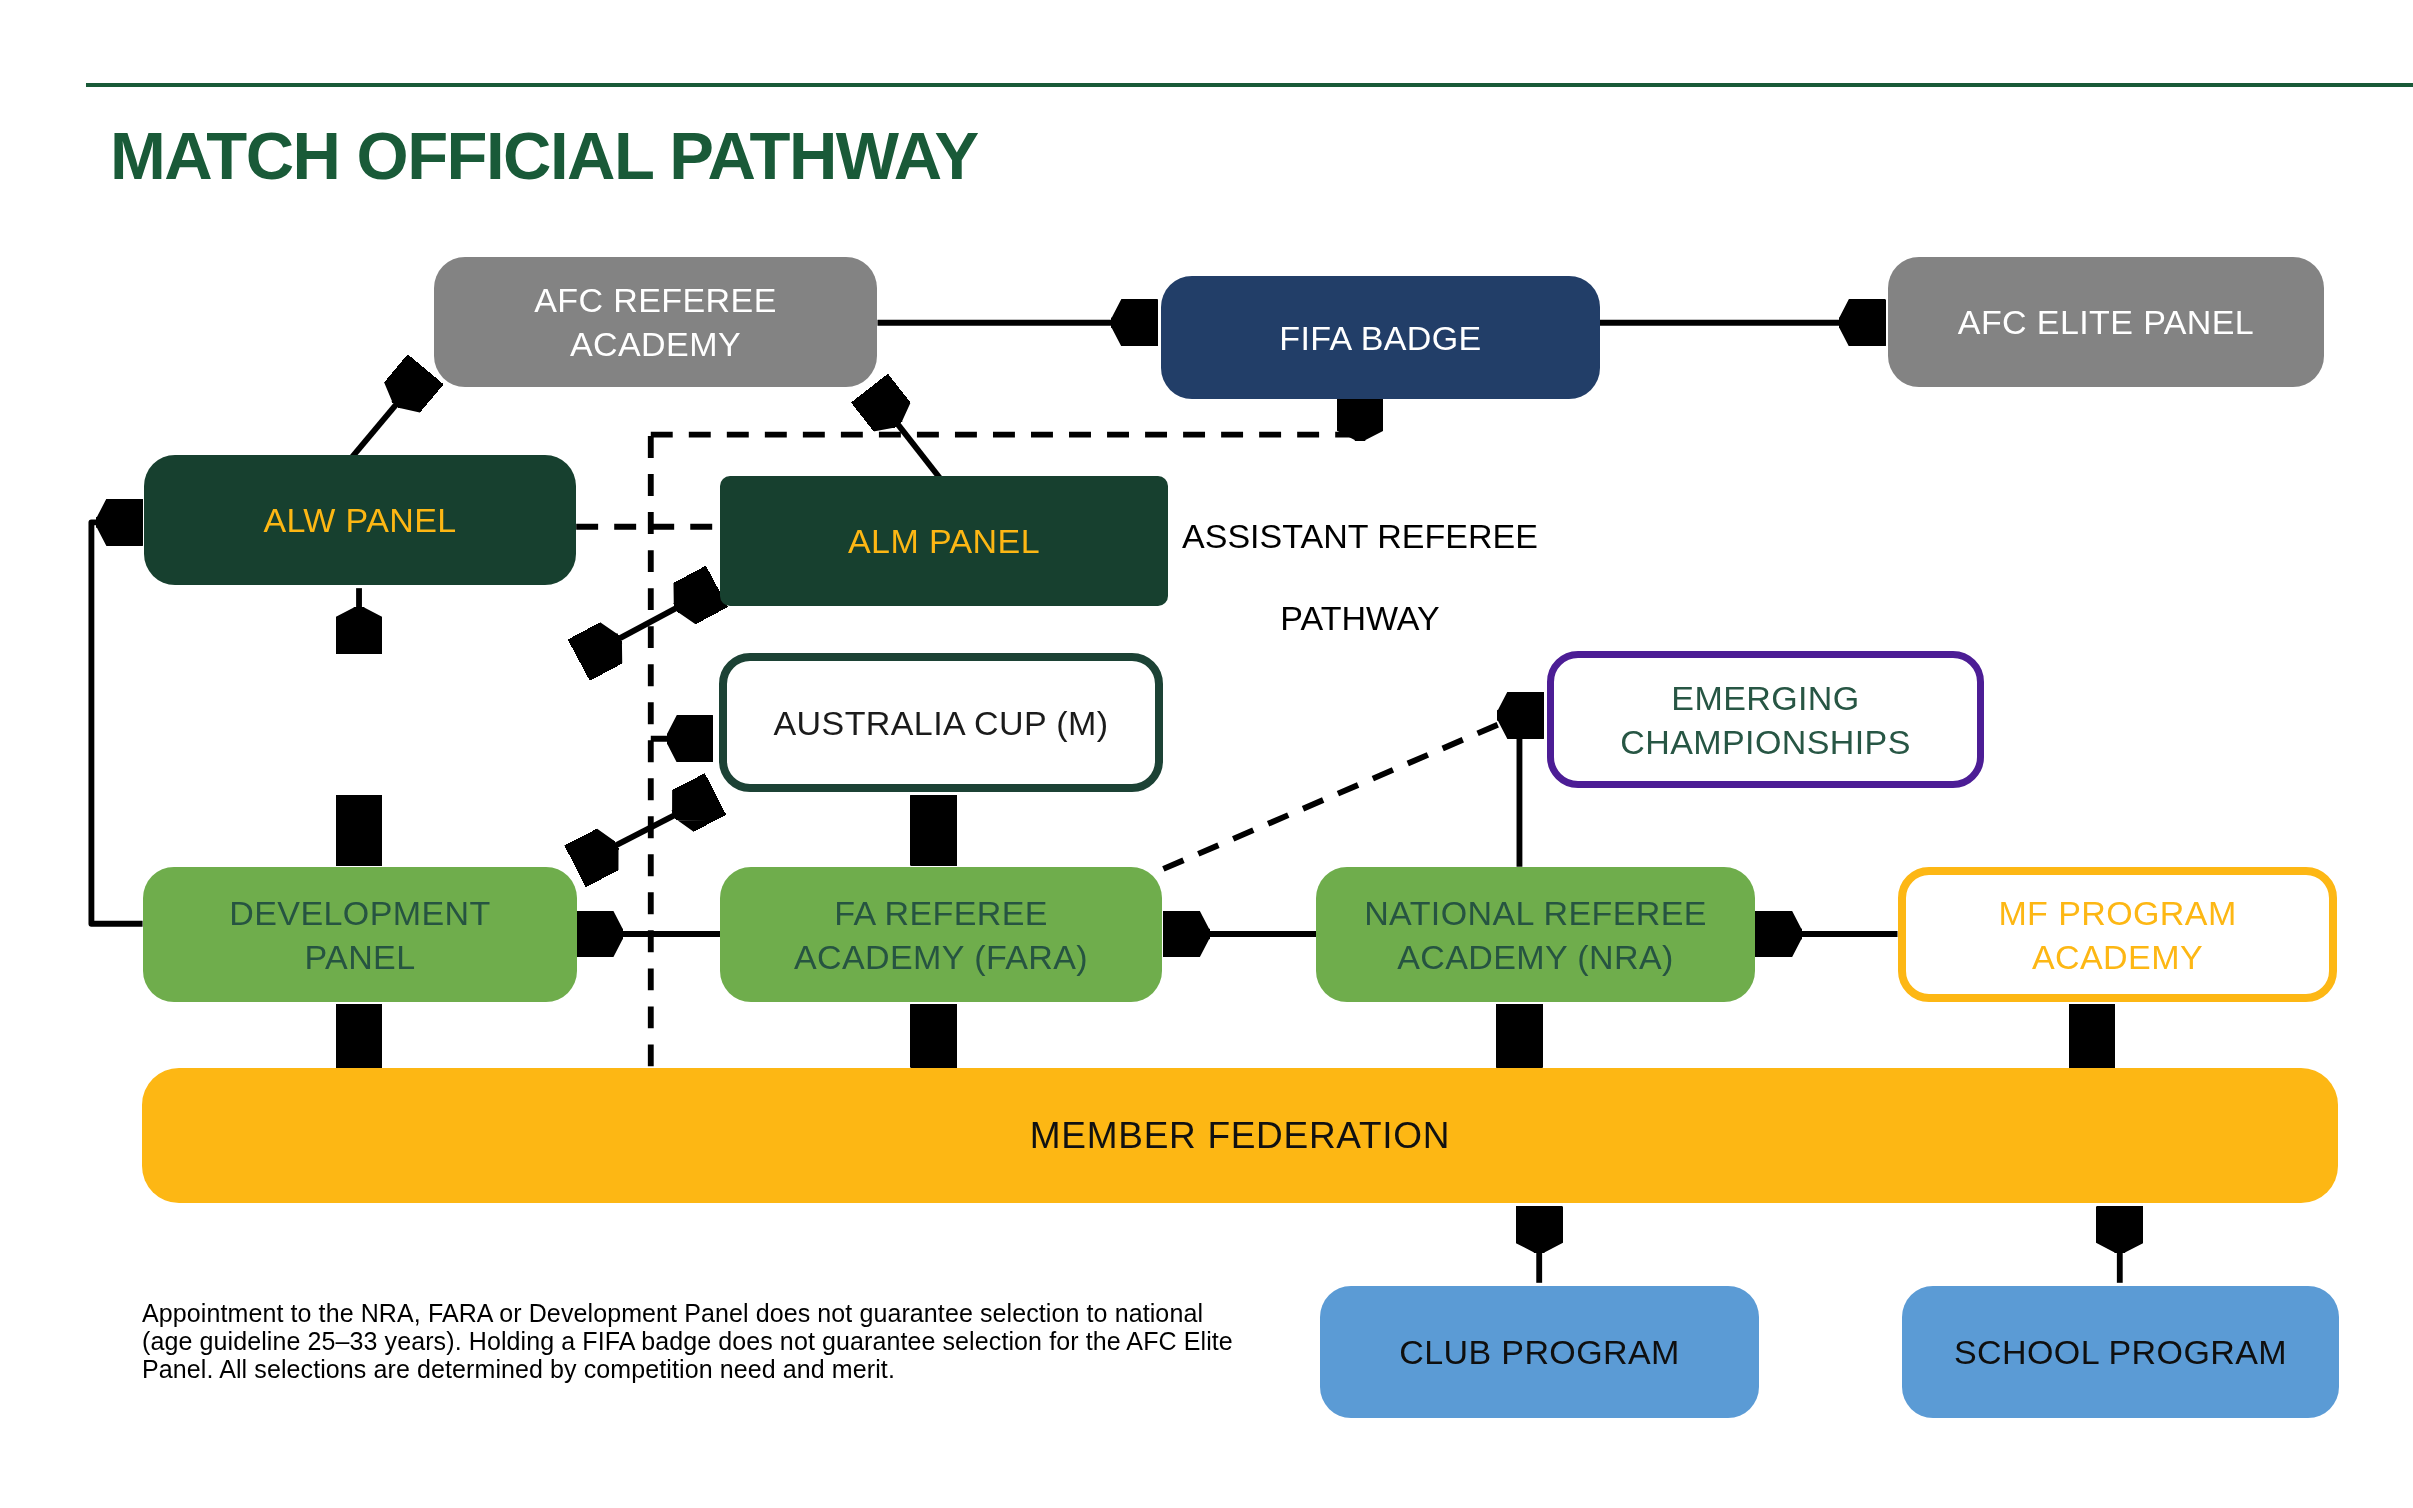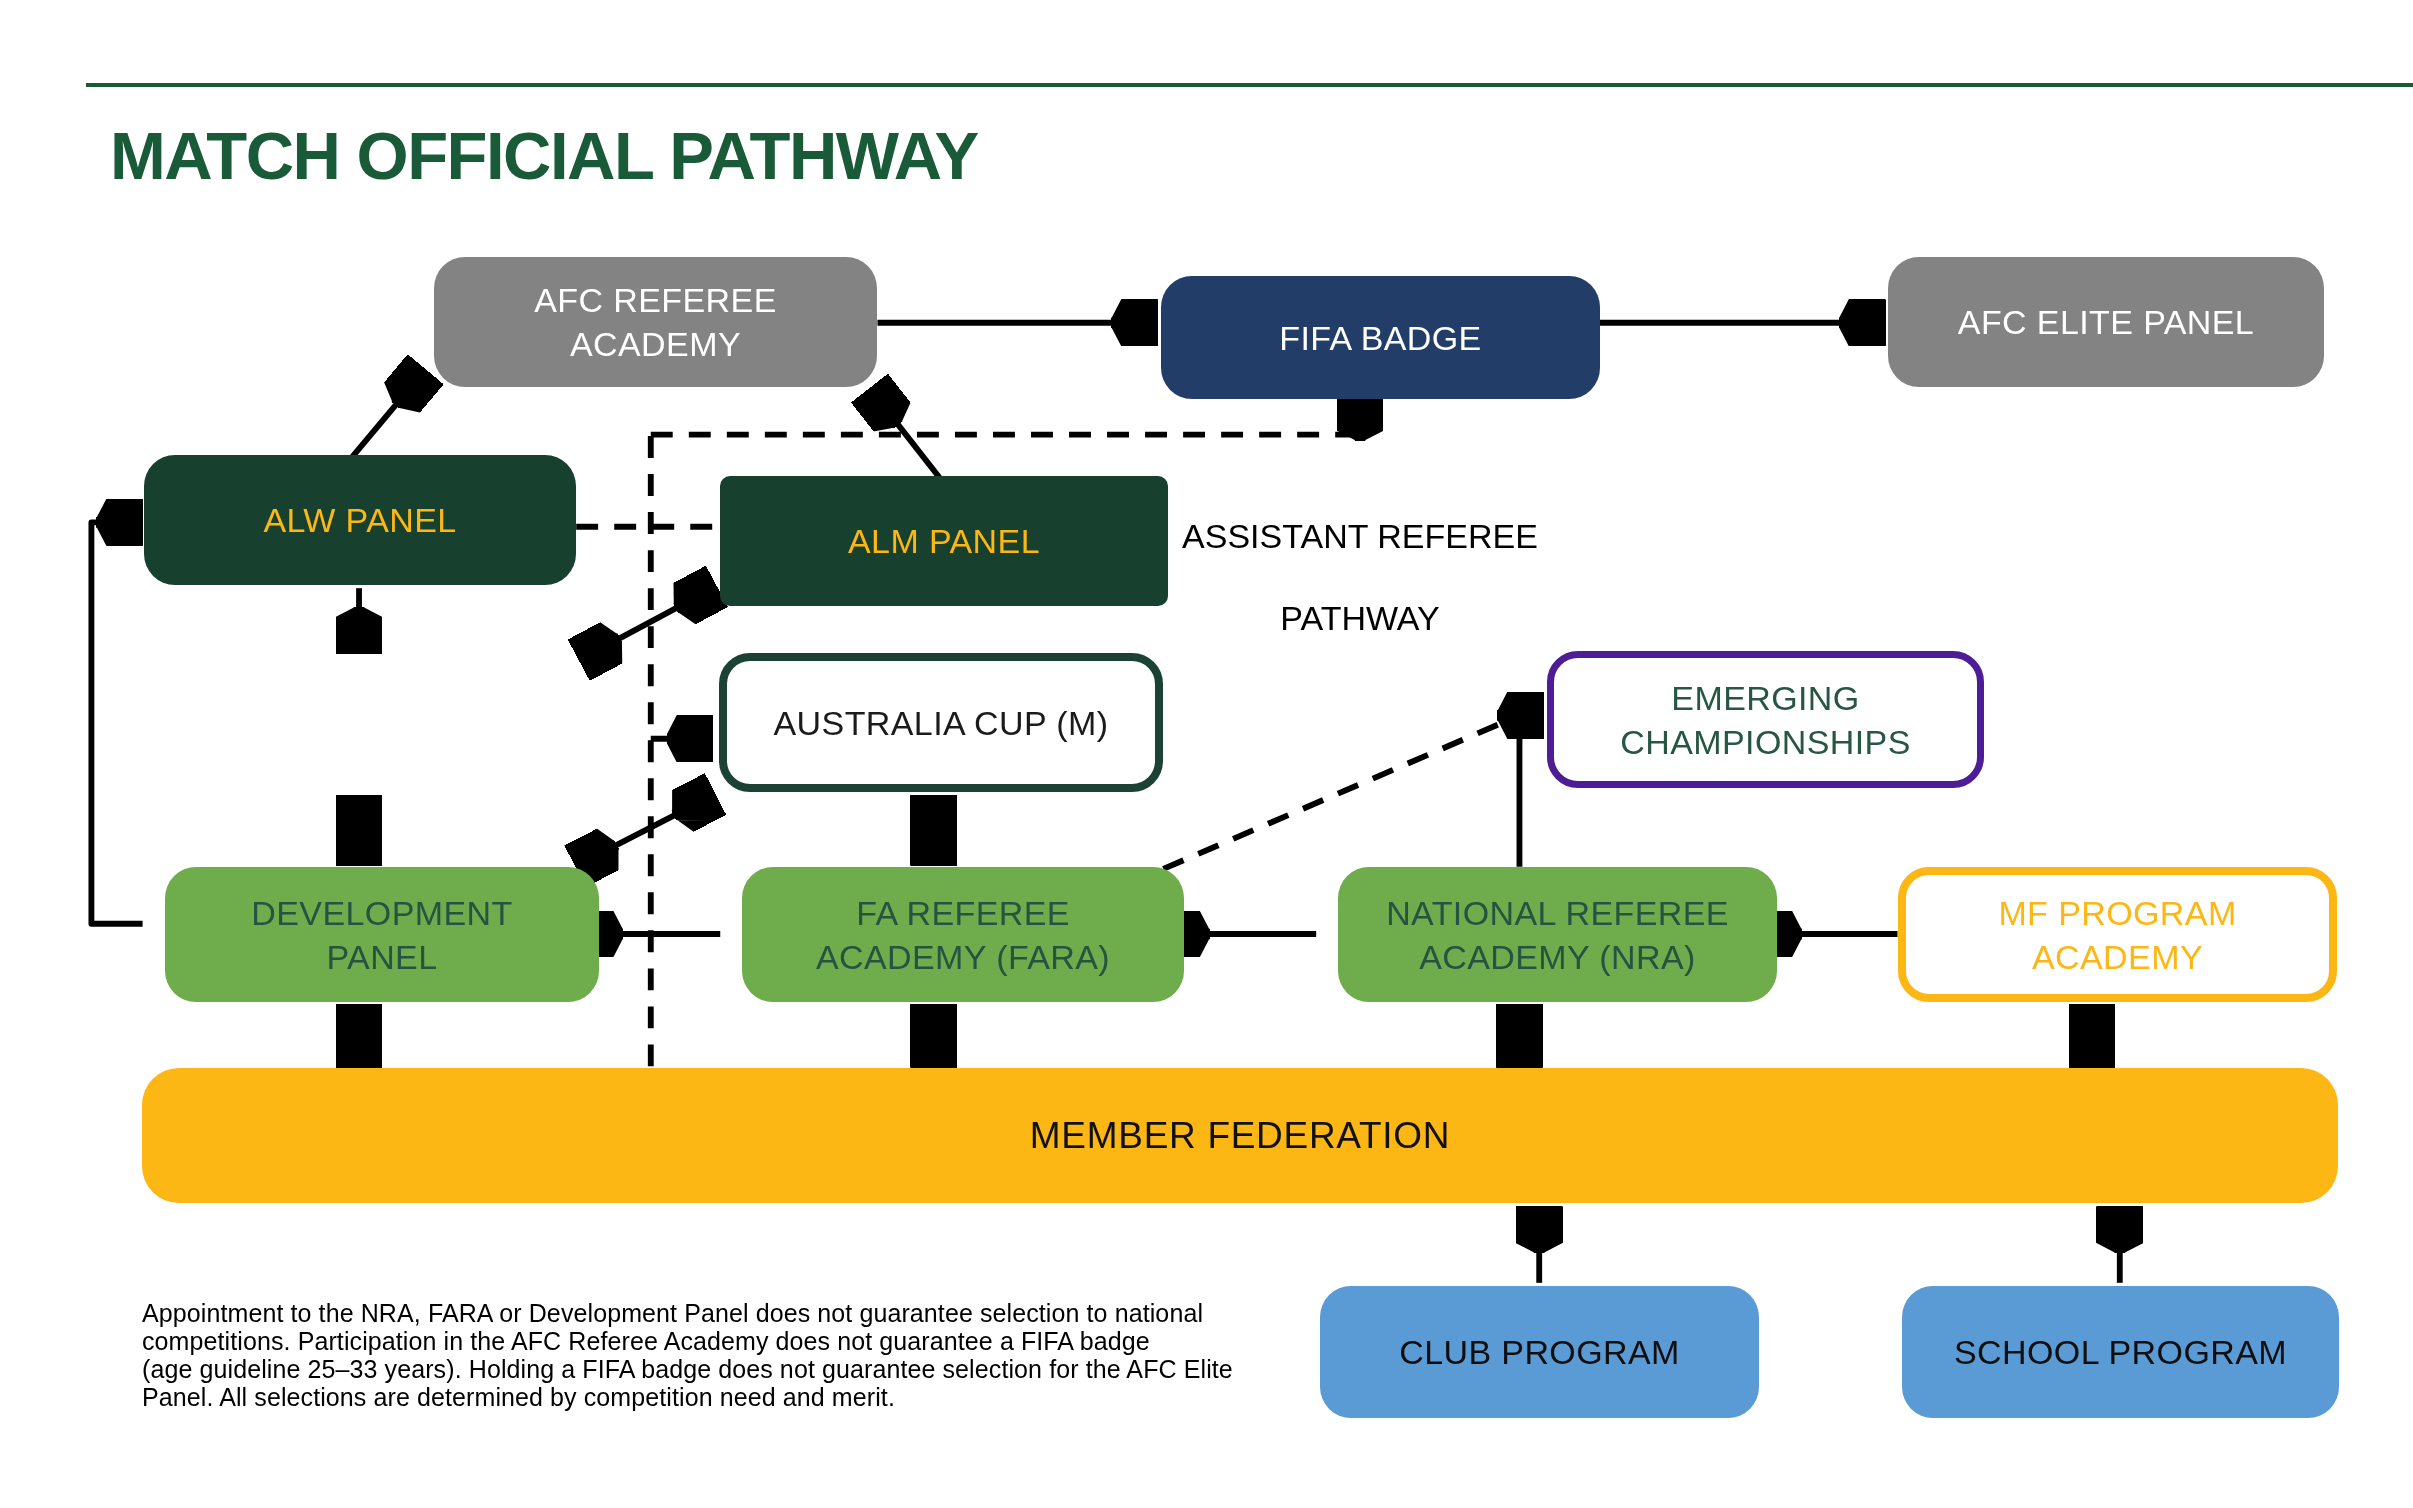--- a/index.html
+++ b/index.html
@@ -15,21 +15,21 @@
   .node{
     position:absolute;display:flex;flex-direction:column;align-items:center;justify-content:center;
     border-radius:31px;text-align:center;font-size:34px;font-weight:500;line-height:44px;letter-spacing:0.4px;
   }
   .node span{display:block;}
   .gray{background:#838383;color:#ffffff;}
   .navy{background:#223E68;color:#ffffff;}
   .dkgreen{background:#17402F;color:#FDB714;}
   .outline{background:#ffffff;border:8px solid #1C4235;color:#1B1B1B;}
   .outline-grntext{background:#ffffff;border:7px solid #4c1d95;color:#275644;}
-  .green{background:#6FAD4C;color:#265441;margin-left:22px;}
+  .green{background:#6FAD4C;color:#265441;}
   .outline-yel{background:#ffffff;border:8px solid #FDB714;color:#FDB714;}
   .yellow{background:#FDB714;color:#111111;}
   .blue{background:#5B9BD5;color:#0f0f0f;}
   .bigbar{border-radius:37px;font-size:37px;letter-spacing:0.7px;}
   .assistant{
     position:absolute;left:1177px;top:475px;width:366px;text-align:center;
     font-size:34px;line-height:42px;font-weight:500;color:#000;
   }
   .assistant span{display:block;margin-top:40px;}
   .footnote{
@@ -138,19 +138,18 @@
 
   <div class="node blue" style="left:1320px;top:1286px;width:439px;height:132px;">
     <span>CLUB PROGRAM</span>
   </div>
   <div class="node blue" style="left:1902px;top:1286px;width:437px;height:132px;">
     <span>SCHOOL PROGRAM</span>
   </div>
 
   <div class="footnote">
     <span>Appointment to the NRA, FARA or Development Panel does not guarantee selection to national</span>
-    <span>competitions. Participation in the AFC Referee Academy does not guarantee a FIFA badge</span>
     <span>(age guideline 25–33 years). Holding a FIFA badge does not guarantee selection for the AFC Elite</span>
     <span>Panel. All selections are determined by competition need and merit.</span>
   </div>
 
 </div>
 
 
 </body></html>

